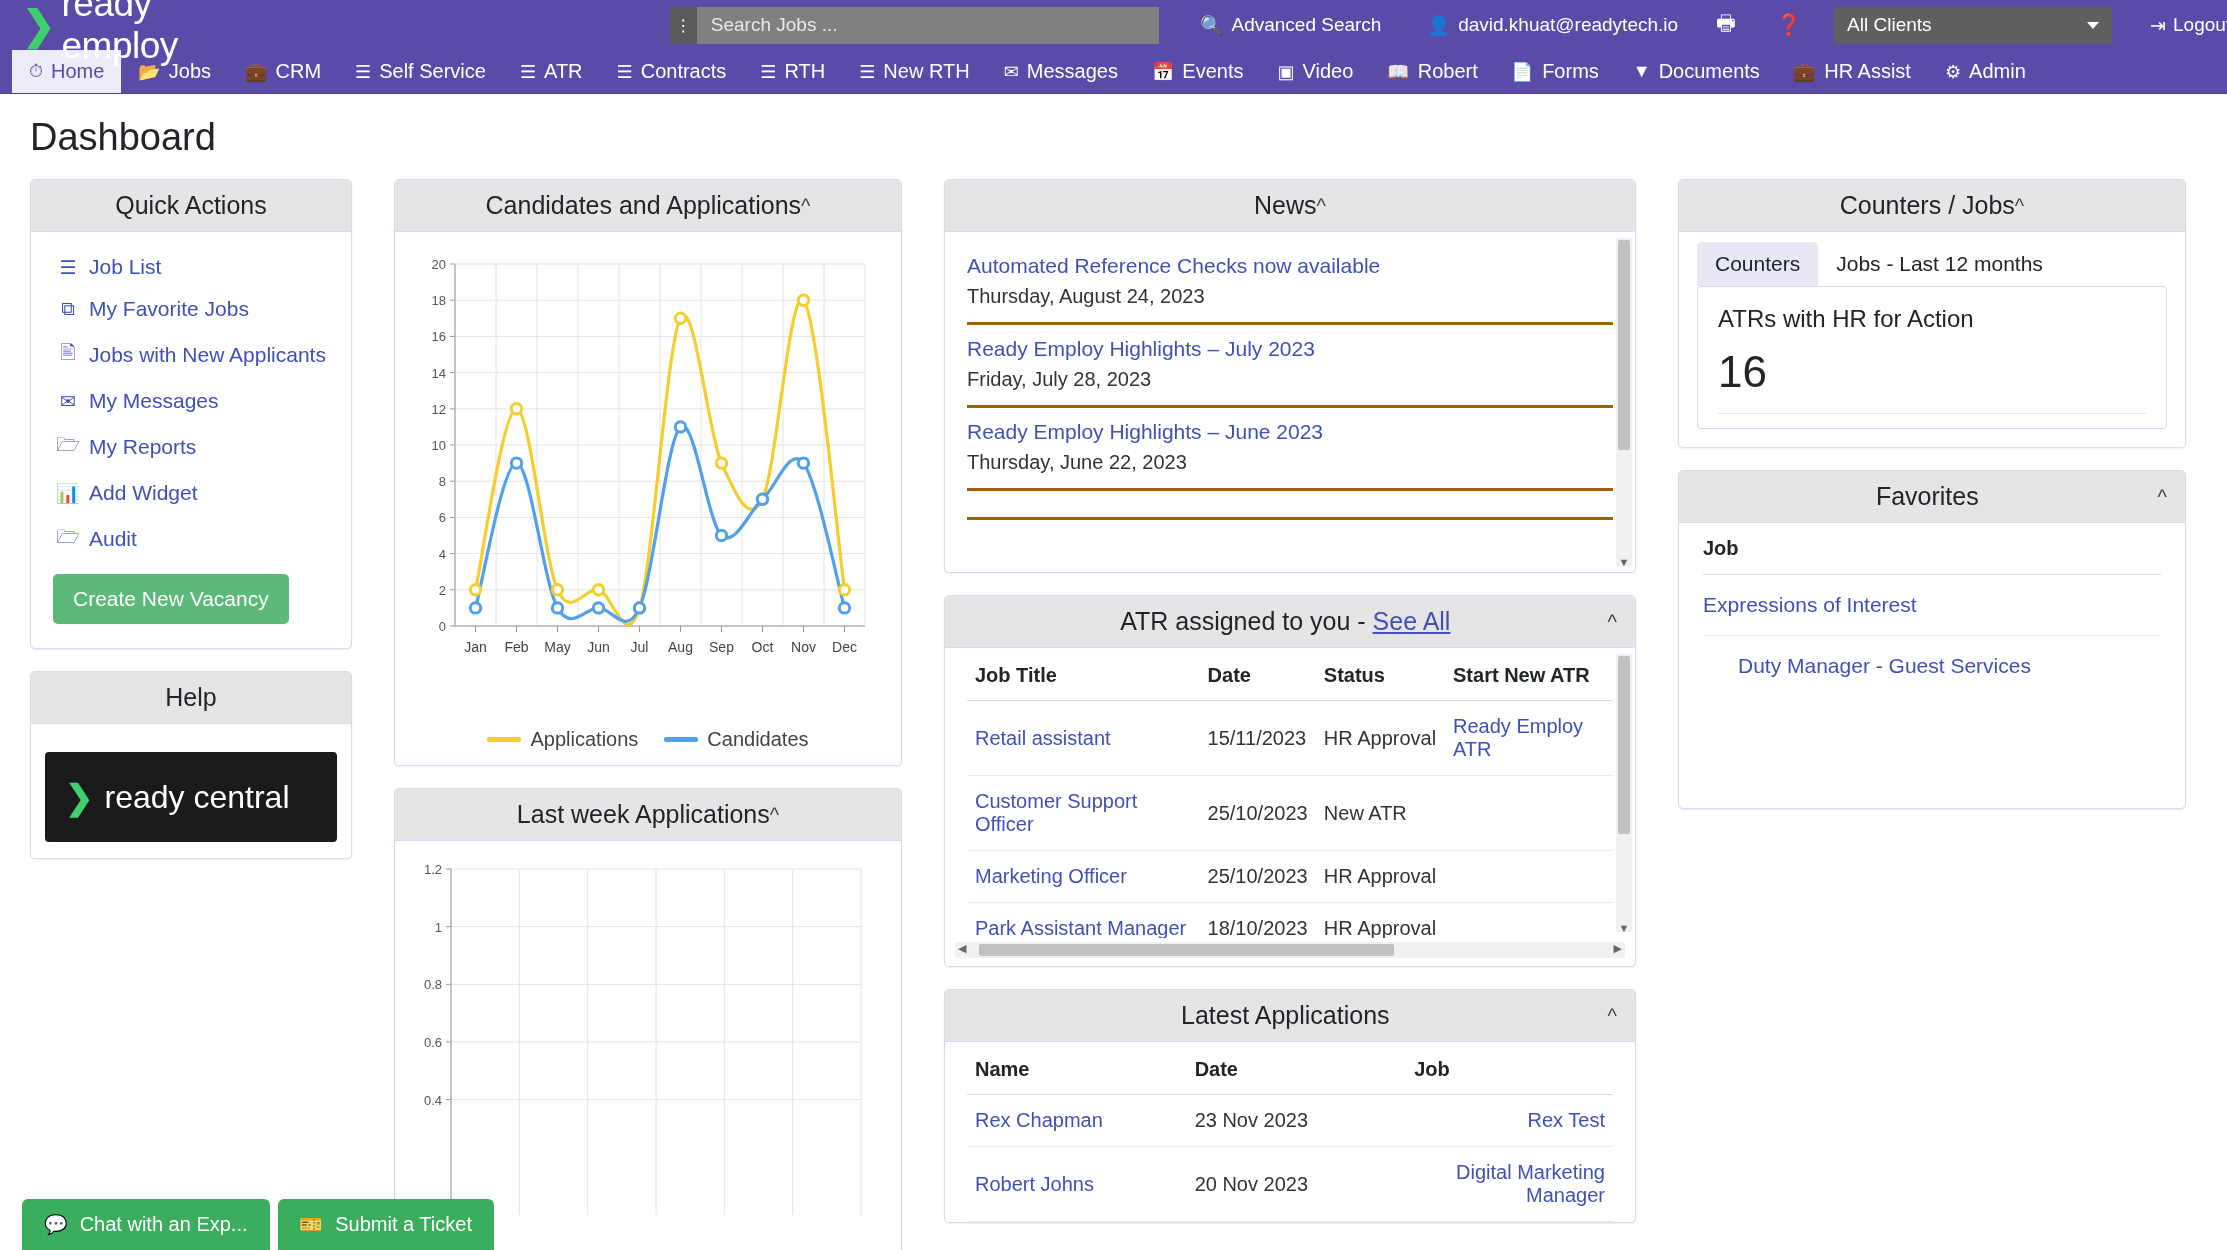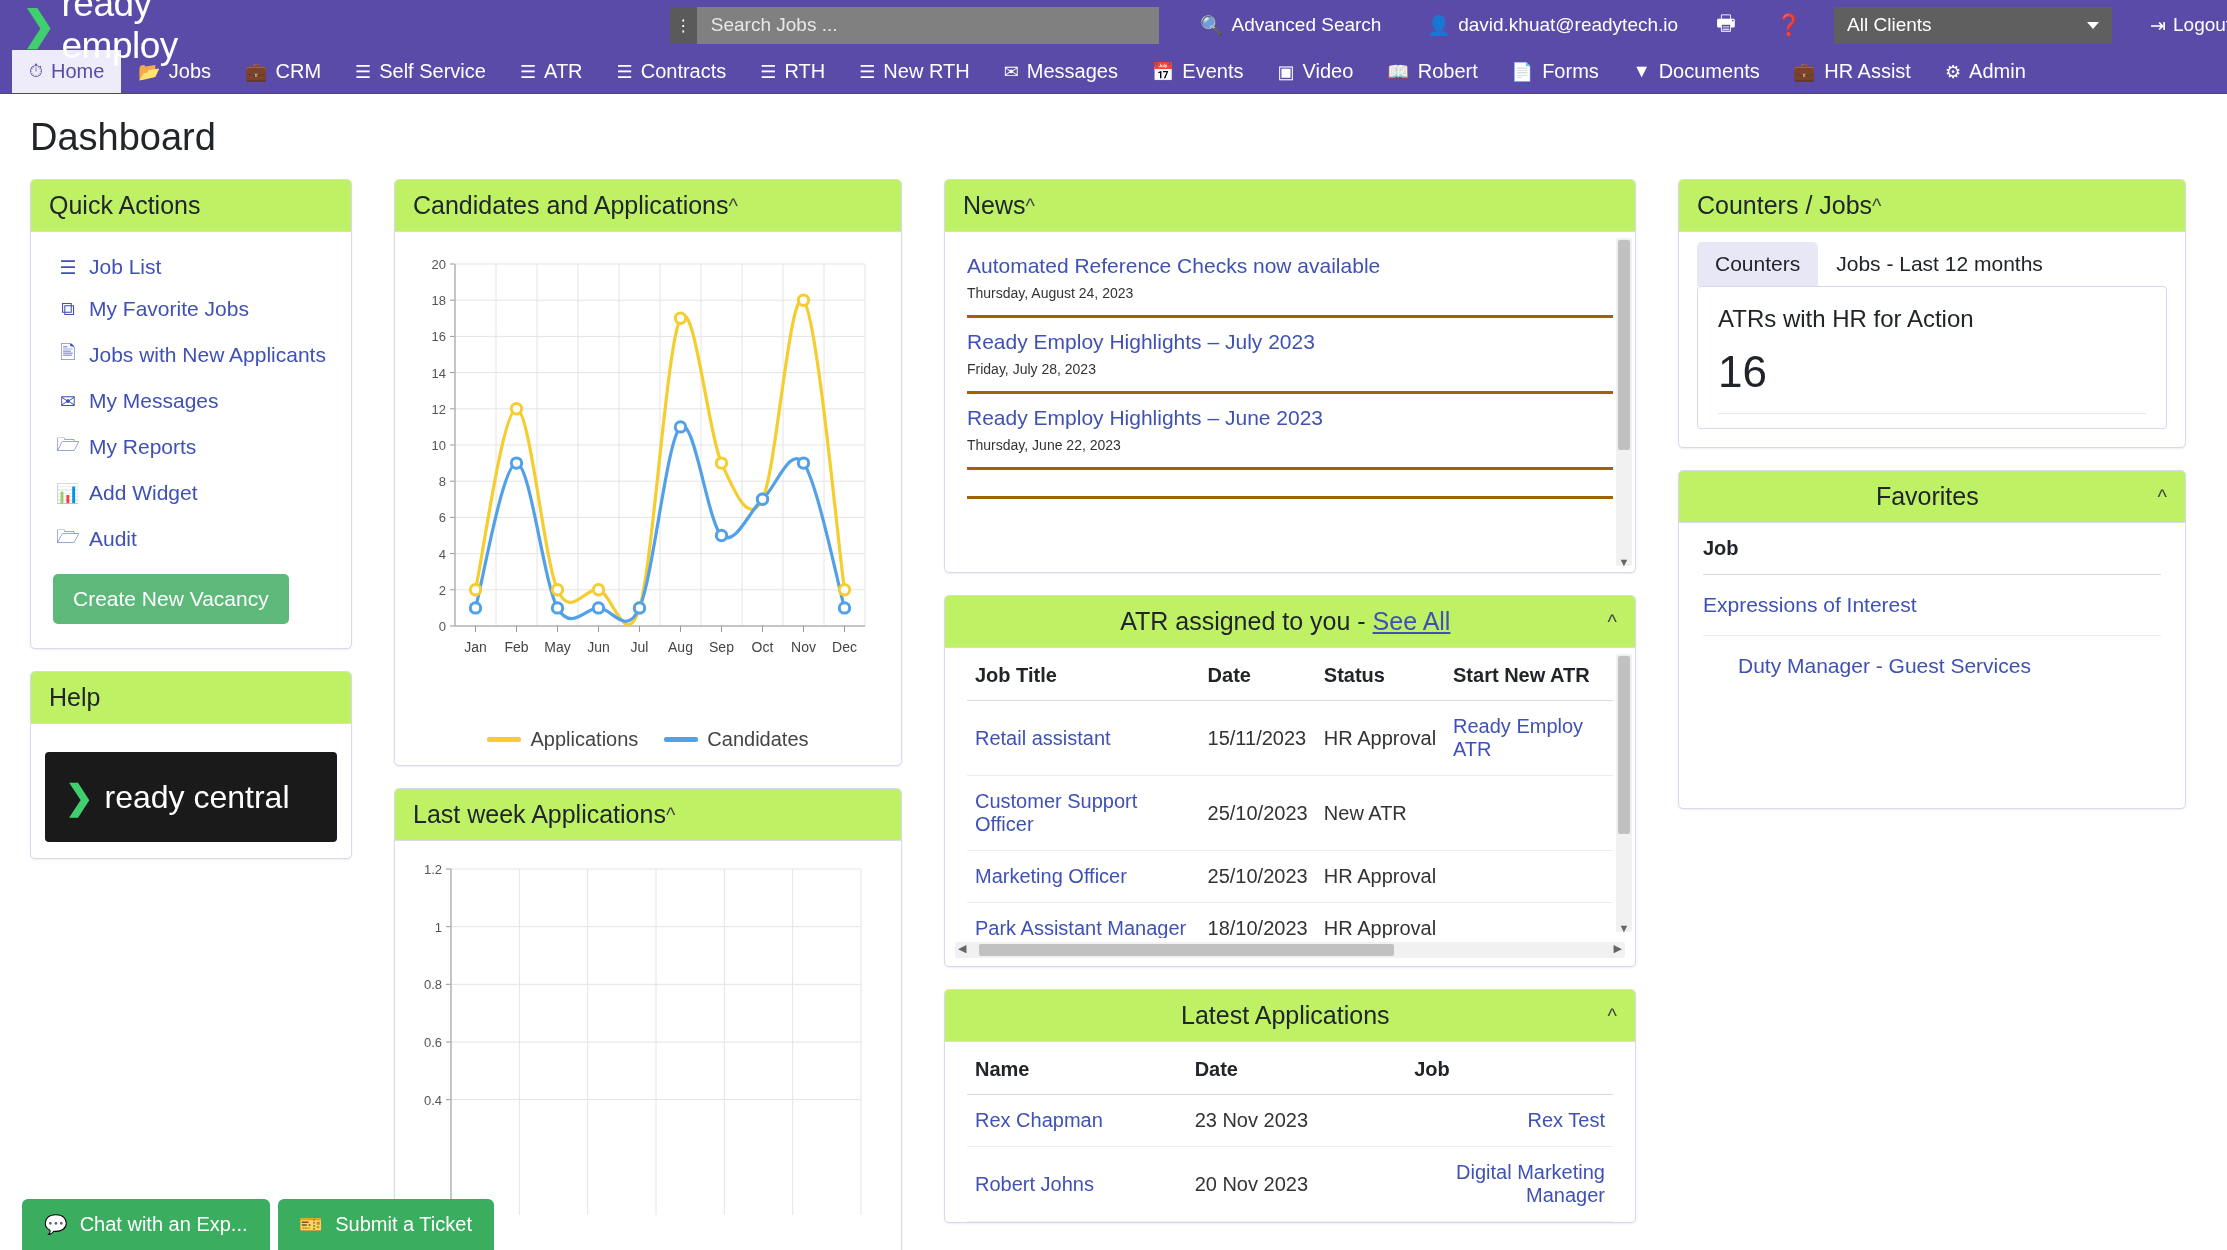--- a/index.html
+++ b/index.html
@@ -71,22 +71,22 @@
   .page-title { font-size: 38px; font-weight:400; color:#212529; margin-bottom: 20px; }
 
   .cols { display:flex; gap: 42px; align-items:flex-start; }
 
   
   .card {
     background:#fff; border:1px solid #d9d8ef; border-radius:5px;
     box-shadow:0 1px 2px rgba(0,0,0,.07); margin-bottom: 22px;
   }
   .card-head {
-    background:#bef264; border-bottom:1px solid #d9d8ef;
-    padding: 11px 18px; display:flex; align-items:center; justify-content:flex-start;
+    background:#e5e5e5; border-bottom:1px solid #d9d8ef;
+    padding: 11px 18px; display:flex; align-items:center; justify-content:center;
     border-radius:4px 4px 0 0;
   }
   .card-title { font-size:25px; font-weight:400; color:#212529; }
   .card-title.center { flex:1; text-align:center; }
   .chev-up { color:#444; font-size:20px; cursor:pointer; line-height:1; }
   .card-body { padding: 16px 20px 20px 20px; }
 
   
   .col-left { width: 322px; flex:none; }
   .qa-list { padding: 14px 0 6px 0; }
@@ -115,21 +115,21 @@
   .leg-line { width:34px; height:5px; border-radius:2px; }
 
   .lw-area { height: 400px; position:relative; }
 
   
   .col-mid { width: 692px; flex:none; }
   .news-body { padding: 10px 22px 6px 22px; height: 340px; overflow:hidden; position:relative; }
   .news-item { padding: 12px 0 14px 0; border-bottom:3px solid #a16207; }
   .news-item:last-child { border-bottom:none; }
   .news-title { color:#3f51b5; font-size:21px; cursor:pointer; }
-  .news-date { color:#333; font-size:14px; margin-top:7px; }
+  .news-date { color:#333; font-size:20px; margin-top:7px; }
 
   .vscroll {
     position:absolute; right:3px; top:6px; bottom:6px; width:16px;
     background:#f1f1f1; border-radius:2px;
   }
   .vscroll .thumb { position:absolute; left:2px; right:2px; top:2px; height:64%; background:#c1c1c1; border-radius:2px; }
   .vscroll .arr { position:absolute; left:0; right:0; text-align:center; font-size:11px; color:#666; }
   .vscroll .arr.up { top:-2px; } .vscroll .arr.dn { bottom:-2px; }
 
   .tbl { width:100%; border-collapse:collapse; }

